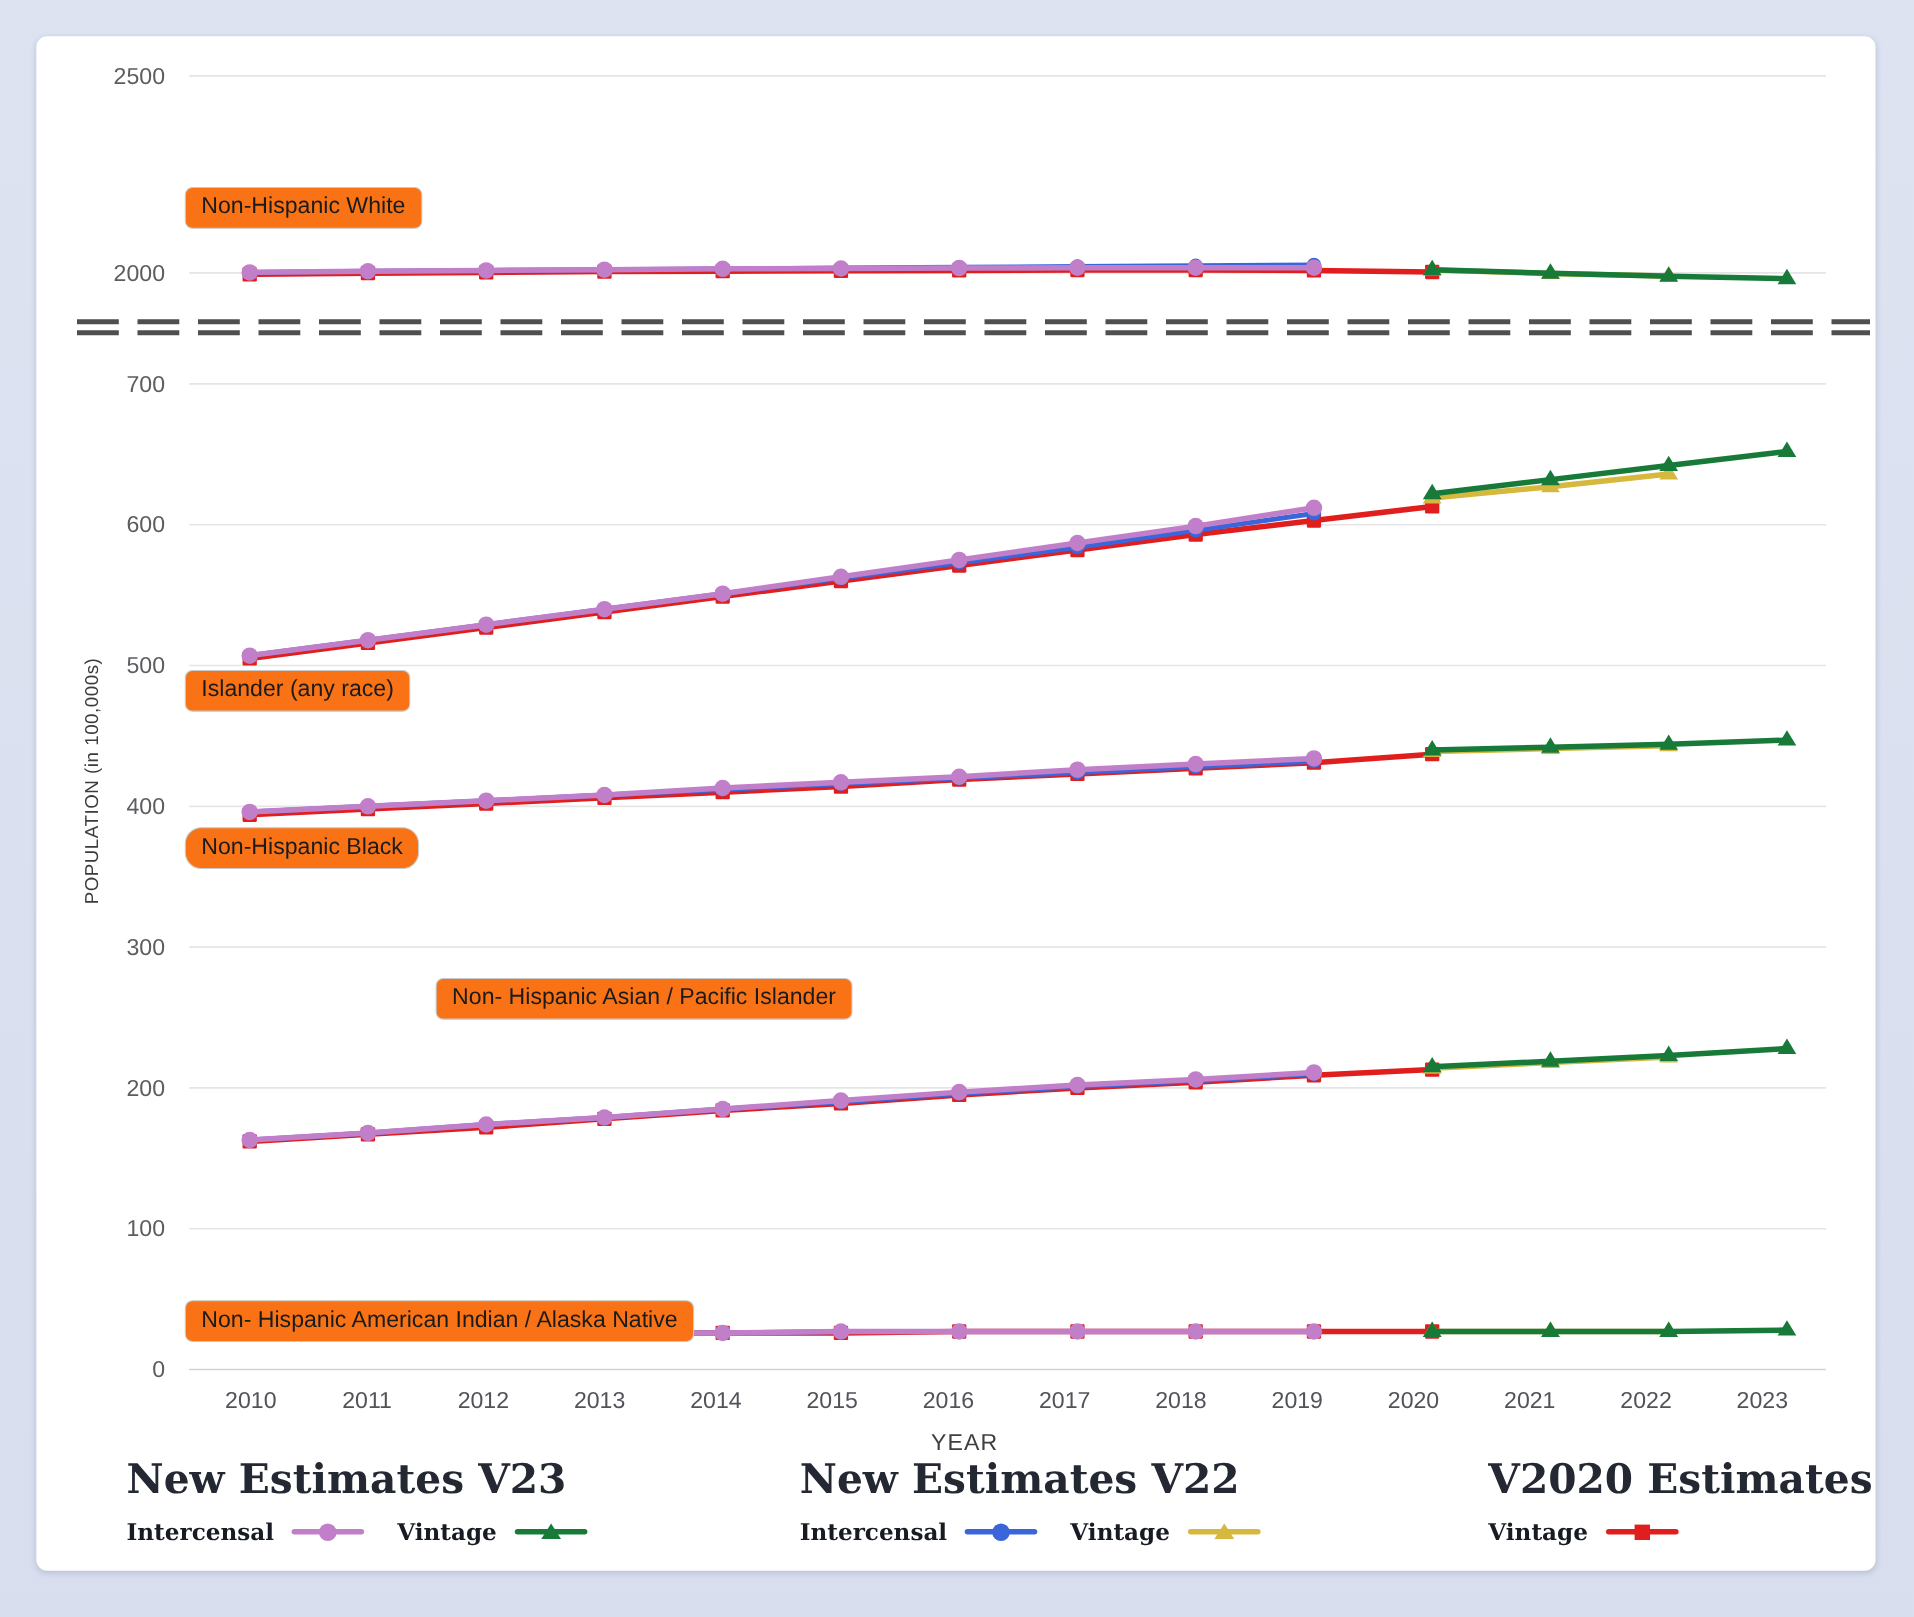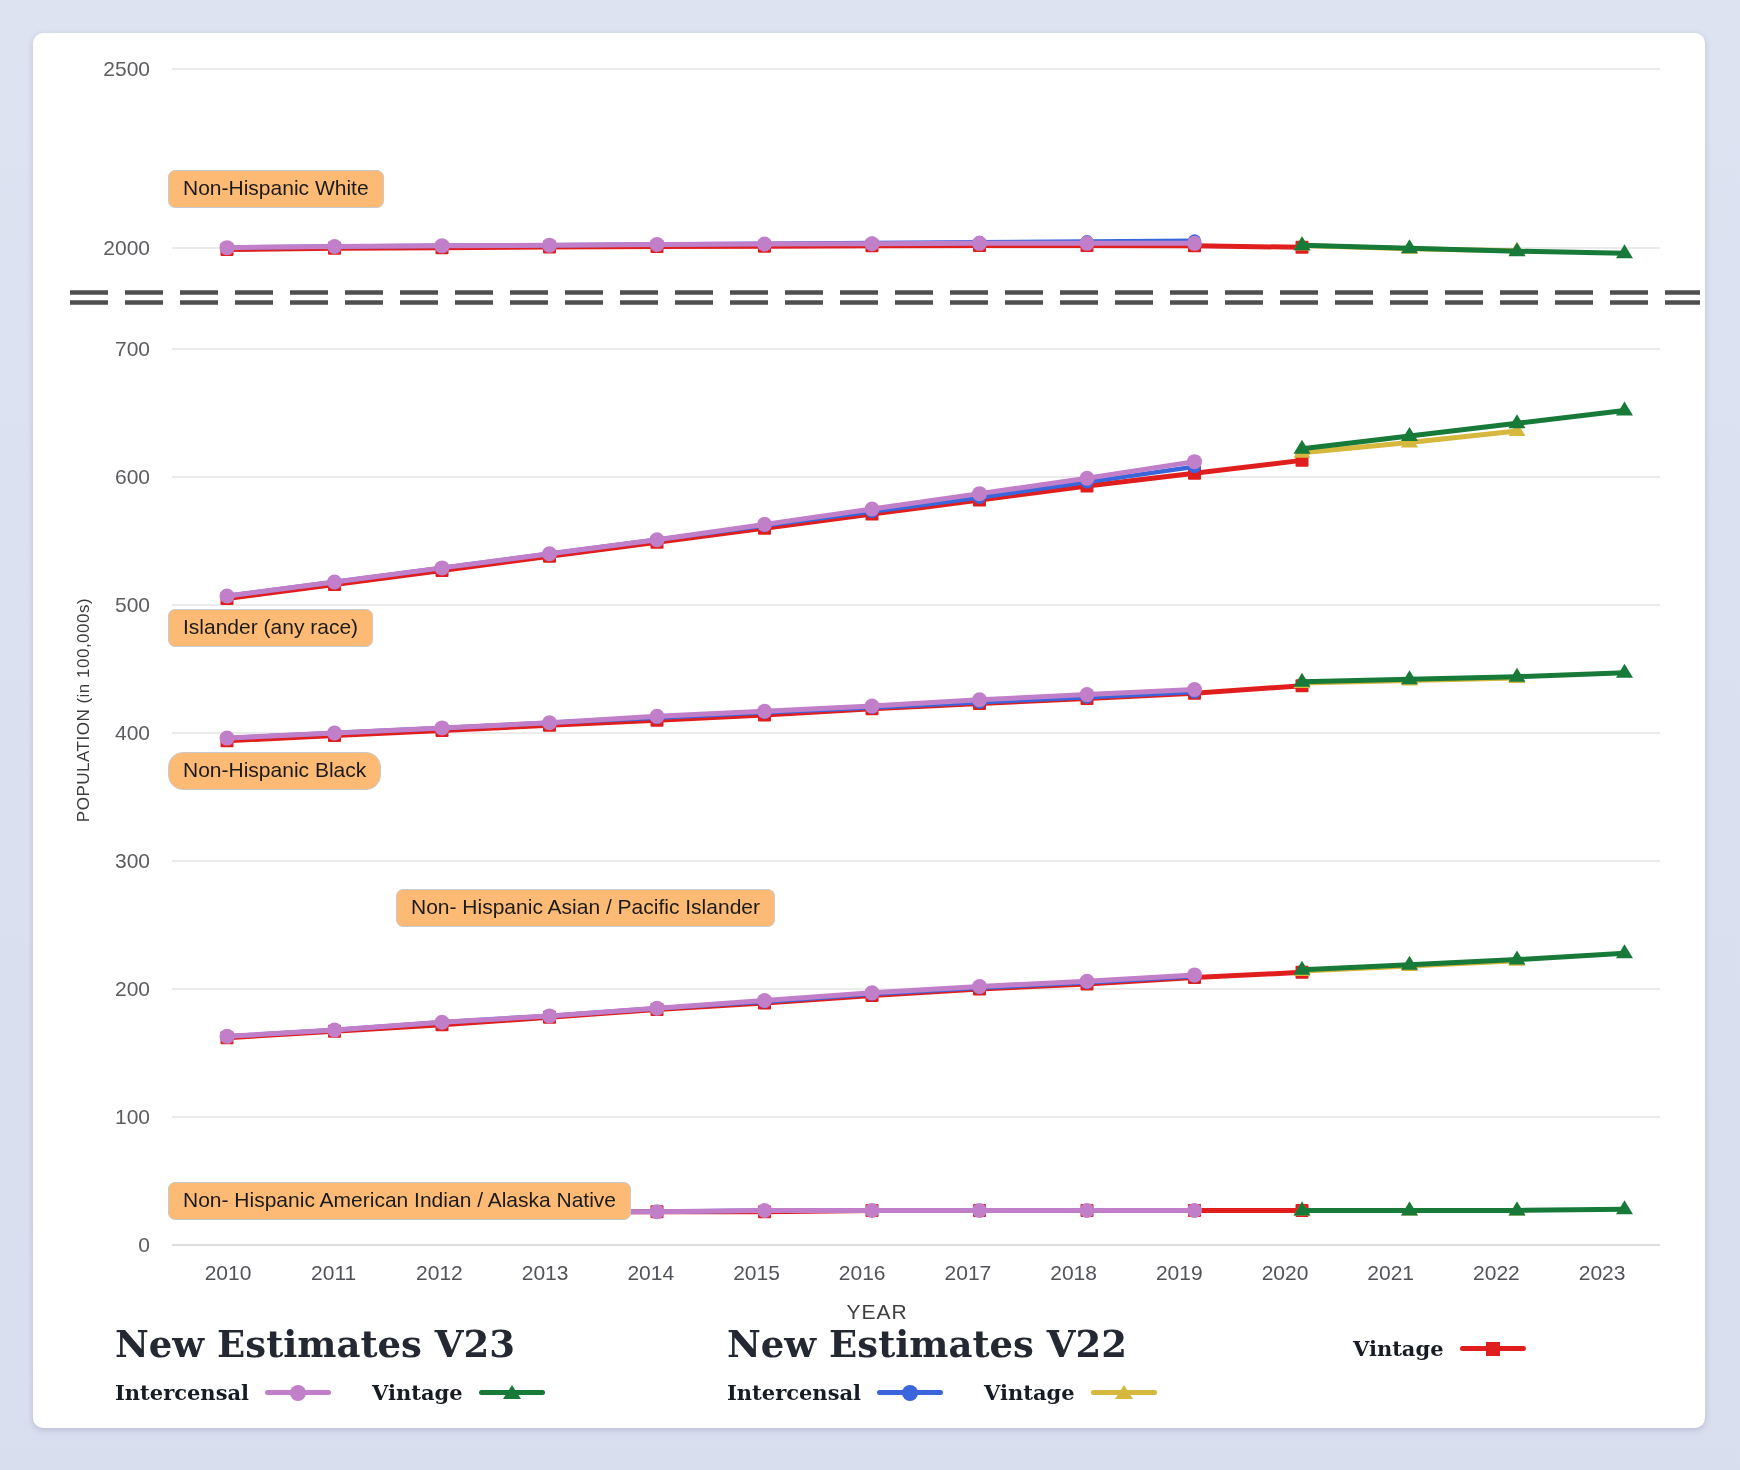--- a/index.html
+++ b/index.html
@@ -11,39 +11,39 @@
   }
   .stage{position:relative;width:1740px;height:1470px;}
   .card{
     position:absolute;left:33px;top:33px;width:1672px;height:1395px;
     background:#ffffff;border-radius:10px;
     box-shadow:0 2px 6px rgba(40,50,90,.18);
   }
   svg.chart{position:absolute;left:0;top:0;width:1740px;height:1470px;}
   .series-label{
     position:absolute;
-    background:#fdba74;border:1.5px solid #c9c9c9;border-radius:7px;
+    background:#f97316;border:1.5px solid #c9c9c9;border-radius:7px;
     padding:5px 14px 7px 14px;
     font-size:21px;color:#1b1b1b;white-space:nowrap;
   }
   .y-title{
     position:absolute;left:84px;top:710px;
     transform:translate(-50%,-50%) rotate(-90deg);
     font-size:17px;color:#3a3b3e;letter-spacing:.5px;white-space:nowrap;
   }
   .x-title{
     position:absolute;left:877px;top:1300px;transform:translateX(-50%);
     font-size:21px;color:#3e3f41;letter-spacing:1px;
   }
   .legend-group{position:absolute;top:1322px;}
   .legend-title{
     font-family:"DejaVu Serif","Liberation Serif",serif;
     font-weight:bold;font-size:37px;color:#232833;white-space:nowrap;
   }
-  .legend-row{display:flex;align-items:flex-start;gap:41px;margin-top:14px;}
+  .legend-row{display:flex;align-items:flex-start;gap:30px;margin-top:14px;}
   .lg-item{display:flex;align-items:center;gap:16px;}
   .lg-label{
     font-family:"DejaVu Serif","Liberation Serif",serif;
     font-weight:bold;font-size:21px;color:#171b24;white-space:nowrap;
   }
   .lg-sample{position:relative;display:inline-block;width:66px;height:20px;}
   .lg-sample .s-line{
     position:absolute;left:0;top:7.5px;width:66px;height:5px;border-radius:3px;
   }
   .lg-sample .s-circle{
@@ -361,20 +361,21 @@
           <div class="lg-item">
             <span class="lg-label">Vintage</span>
             <span class="lg-sample">
               <span class="s-line" style="background: rgb(213, 184, 61);"></span>
               <span class="s-triangle" style="border-bottom-color: rgb(213, 184, 61);"></span>
             </span>
           </div>
         </div>
       </div>
       <div class="legend-group" style="left: 1353px;">
+        <div class="legend-title">V2020 Estimates</div>
         <div class="legend-row">
           <div class="lg-item">
             <span class="lg-label">Vintage</span>
             <span class="lg-sample">
               <span class="s-line" style="background: rgb(224, 30, 30);"></span>
               <span class="s-square" style="background: rgb(224, 30, 30);"></span>
             </span>
           </div>
         </div>
       </div>

